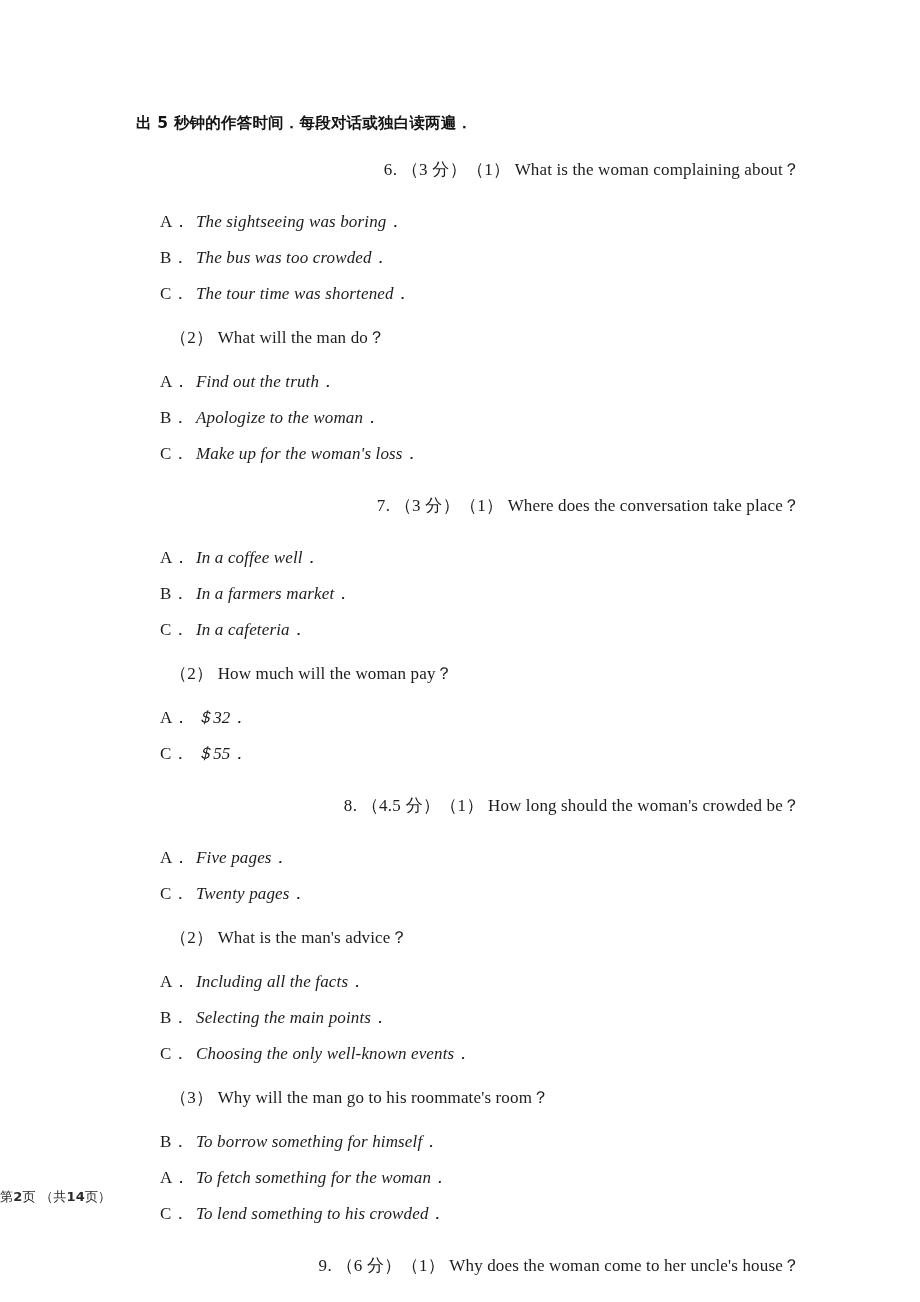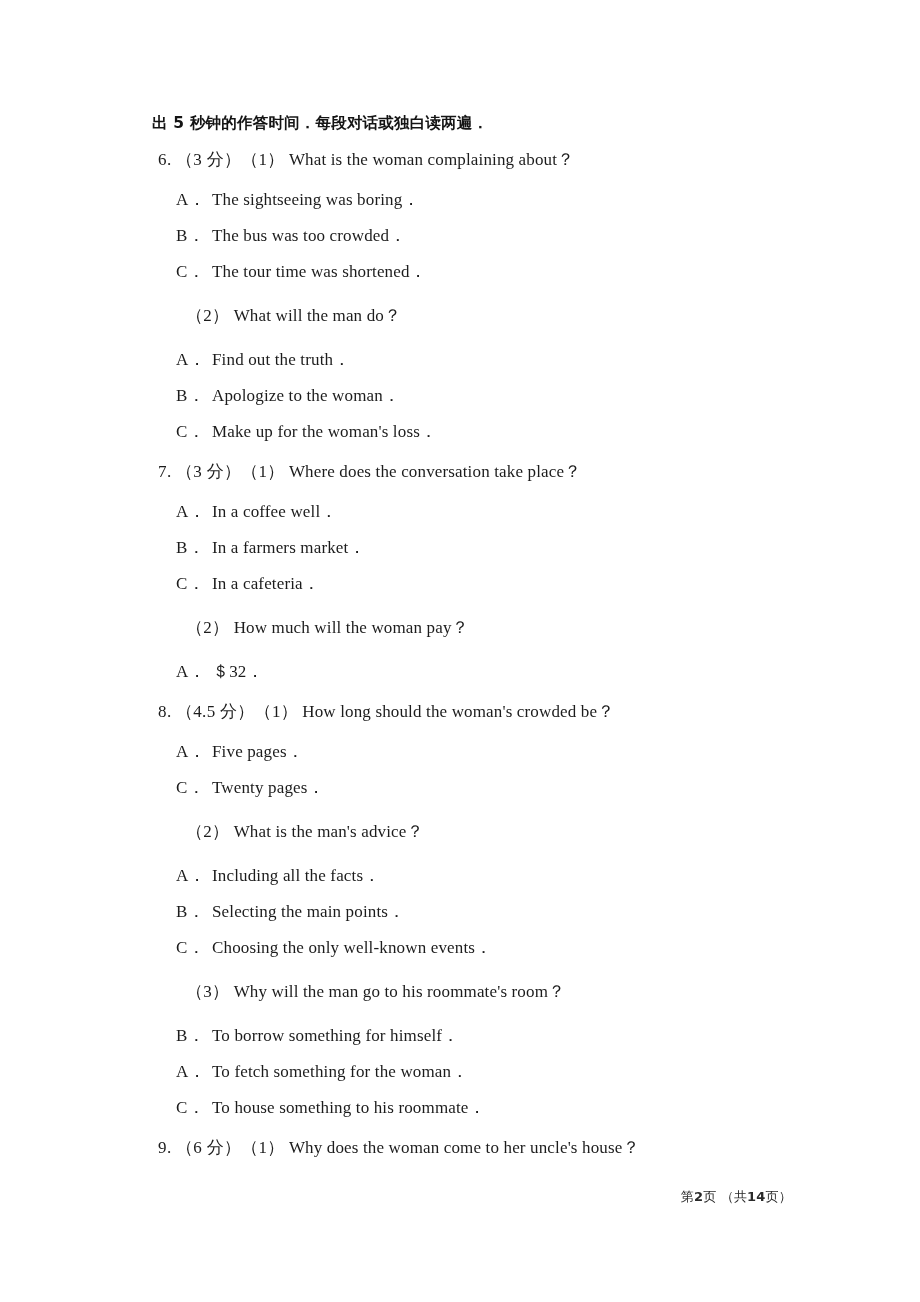--- a/index.html
+++ b/index.html
@@ -17,43 +17,44 @@
   }
   .page {
     position: absolute;
     left: 0; top: 0;
     width: 920px;
     height: 1302px;
     background: #fff;
   }
   .content {
     position: absolute;
-    left: 152px;
+    left: 136px;
     top: 110px;
     width: 680px;
   }
   
   .instruction {
     font-family: "DejaVu Sans", "Liberation Sans", sans-serif;
     font-weight: bold;
     font-size: 15.5px;
     line-height: 26px;
     letter-spacing: 0.2px;
     color: #141414;
     margin: 0 0 6px 0;
     white-space: nowrap;
   }
   
   .q-line {
     font-size: 17px;
     line-height: 36px;
-    margin: 4px;
+    margin: 16px;
     padding-left: 2px;
     white-space: nowrap;
     color: #1c1c1c;
+    text-align: right;
   }
   .q-num {
     letter-spacing: 0.5px;
   }
   .q-score {
     letter-spacing: 0.3px;
   }
   .q-sub {
     letter-spacing: 0.3px;
   }
@@ -78,28 +79,29 @@
     white-space: nowrap;
     color: #1c1c1c;
   }
   .opt-label {
     display: inline-block;
     width: 36px;
     letter-spacing: 0.3px;
   }
   .opt-text {
     letter-spacing: 0.15px;
+    font-style: italic;
   }
   
   .footer {
     position: absolute;
     left: 0;
     top: 1188px;
     width: 792px;
-    text-align: right;
+    text-align: left;
     font-family: "DejaVu Sans", "Liberation Sans", sans-serif;
     font-size: 13px;
     color: #2a2a2a;
     letter-spacing: 0.2px;
   }
   .footer b { font-weight: bold; }
 </style>
 </head>
 <body>
 
@@ -120,33 +122,34 @@
           <p class="opt-line"><span class="opt-label">B．</span><span class="opt-text">Apologize to the woman．</span></p>
           <p class="opt-line"><span class="opt-label">C．</span><span class="opt-text">Make up for the woman's loss．</span></p>
         </div>
         <div>
           <p class="q-line"><span class="q-num">7.</span> <span class="q-score">（3 分）</span><span class="q-sub">（1）</span> <span class="q-text">Where does the conversation take place？</span></p>
           <p class="opt-line"><span class="opt-label">A．</span><span class="opt-text">In a coffee well．</span></p>
           <p class="opt-line"><span class="opt-label">B．</span><span class="opt-text">In a farmers market．</span></p>
           <p class="opt-line"><span class="opt-label">C．</span><span class="opt-text">In a cafeteria．</span></p>
           <p class="subq-line"><span class="q-sub">（2）</span> <span class="q-text">How much will the woman pay？</span></p>
           <p class="opt-line"><span class="opt-label">A．</span><span class="opt-text">＄32．</span></p>
+          <p class="opt-line"><span class="opt-label">C．</span><span class="opt-text">＄55．</span></p>
         </div>
         <div>
           <p class="q-line"><span class="q-num">8.</span> <span class="q-score">（4.5 分）</span><span class="q-sub">（1）</span> <span class="q-text">How long should the woman's crowded be？</span></p>
           <p class="opt-line"><span class="opt-label">A．</span><span class="opt-text">Five pages．</span></p>
           <p class="opt-line"><span class="opt-label">C．</span><span class="opt-text">Twenty pages．</span></p>
           <p class="subq-line"><span class="q-sub">（2）</span> <span class="q-text">What is the man's advice？</span></p>
           <p class="opt-line"><span class="opt-label">A．</span><span class="opt-text">Including all the facts．</span></p>
           <p class="opt-line"><span class="opt-label">B．</span><span class="opt-text">Selecting the main points．</span></p>
           <p class="opt-line"><span class="opt-label">C．</span><span class="opt-text">Choosing the only well‐known events．</span></p>
           <p class="subq-line"><span class="q-sub">（3）</span> <span class="q-text">Why will the man go to his roommate's room？</span></p>
           <p class="opt-line"><span class="opt-label">B．</span><span class="opt-text">To borrow something for himself．</span></p>
           <p class="opt-line"><span class="opt-label">A．</span><span class="opt-text">To fetch something for the woman．</span></p>
-          <p class="opt-line"><span class="opt-label">C．</span><span class="opt-text">To house something to his roommate．</span></p>
+          <p class="opt-line"><span class="opt-label">C．</span><span class="opt-text">To lend something to his crowded．</span></p>
         </div>
         <div>
           <p class="q-line"><span class="q-num">9.</span> <span class="q-score">（6 分）</span><span class="q-sub">（1）</span> <span class="q-text">Why does the woman come to her uncle's house？</span></p>
         </div>
       </div>
 
   </div>
 
   <div class="footer">
     <span>第</span><b>2</b><span>页</span>

